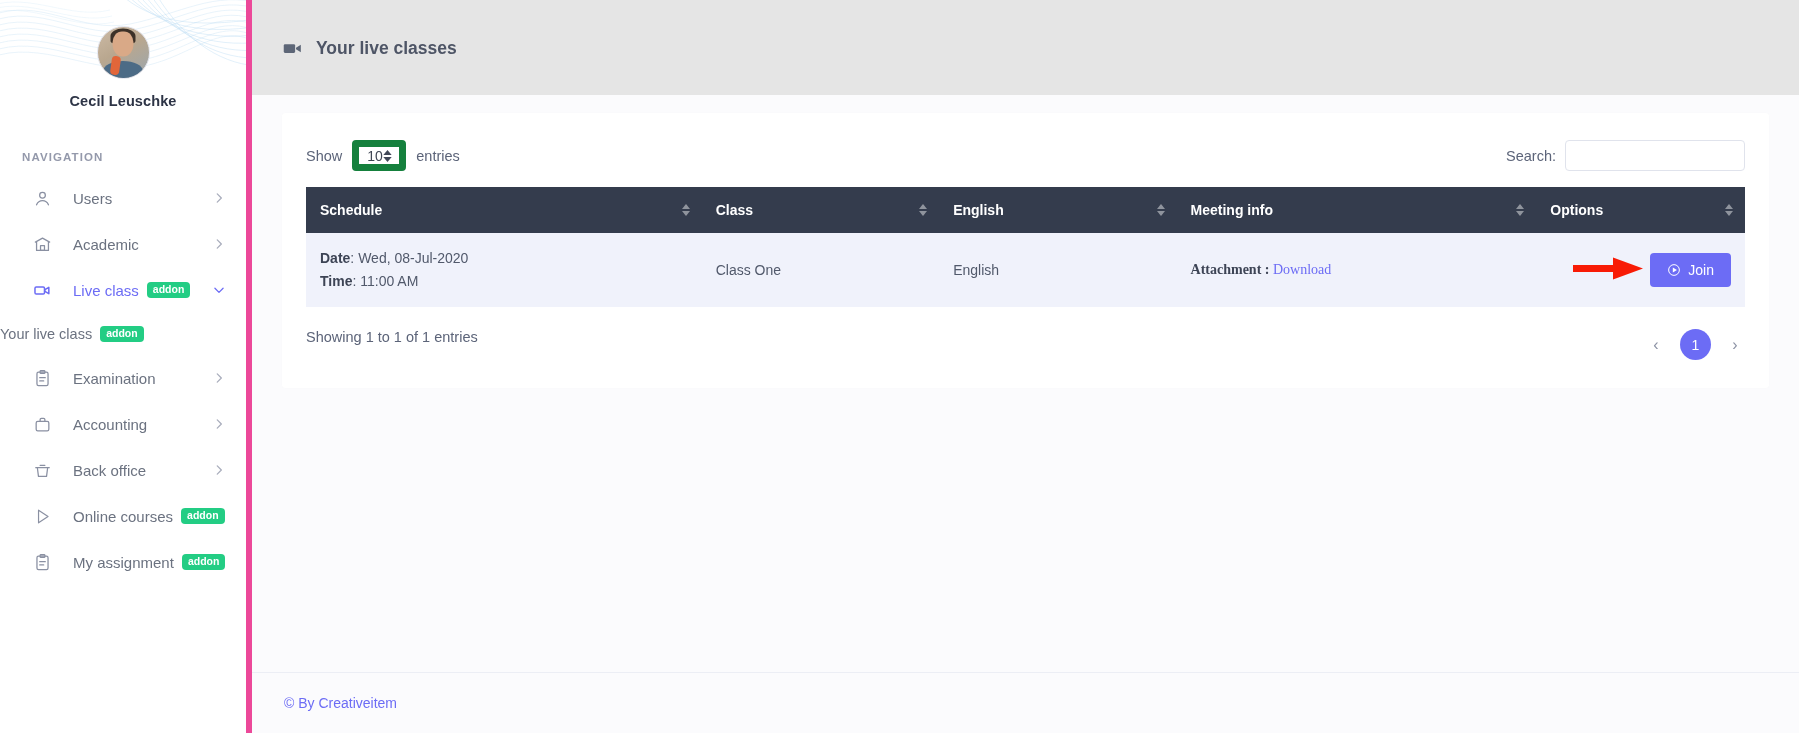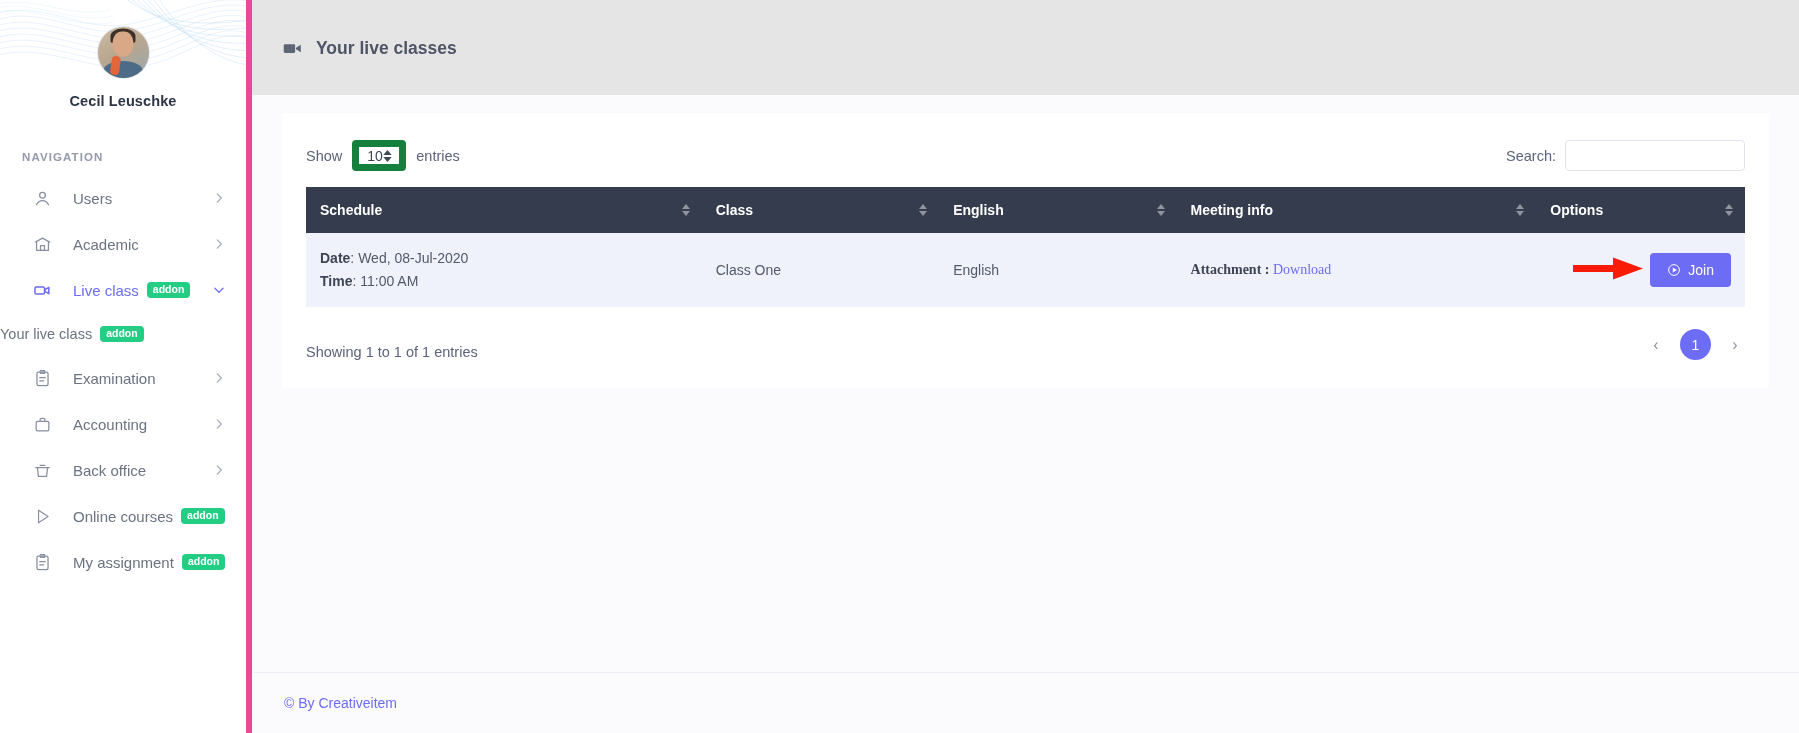--- a/index.html
+++ b/index.html
@@ -181,21 +181,21 @@
     cursor: pointer; float: right;
   }
   .join-btn svg { width: 14px; height: 14px; display: block; }
   .red-arrow {
     position: absolute; right: 100px; top: 50%;
     transform: translateY(-50%);
     pointer-events: none;
   }
 
   .table-foot {
-    display: flex; align-items: flex-end; justify-content: space-between;
+    display: flex; align-items: flex-start; justify-content: space-between;
     padding: 22px 0 4px 0;
     gap: 32px;
   }
   .foot-info { font-size: 14.5px; color: #5c6479; }
   .pager { display: flex; align-items: center; gap: 14px; }
   .pg-arrow {
     color: #8d93a5; font-size: 16px;
     width: 20px; height: 28px; display: flex;
     align-items: center; justify-content: center; cursor: pointer;
   }

